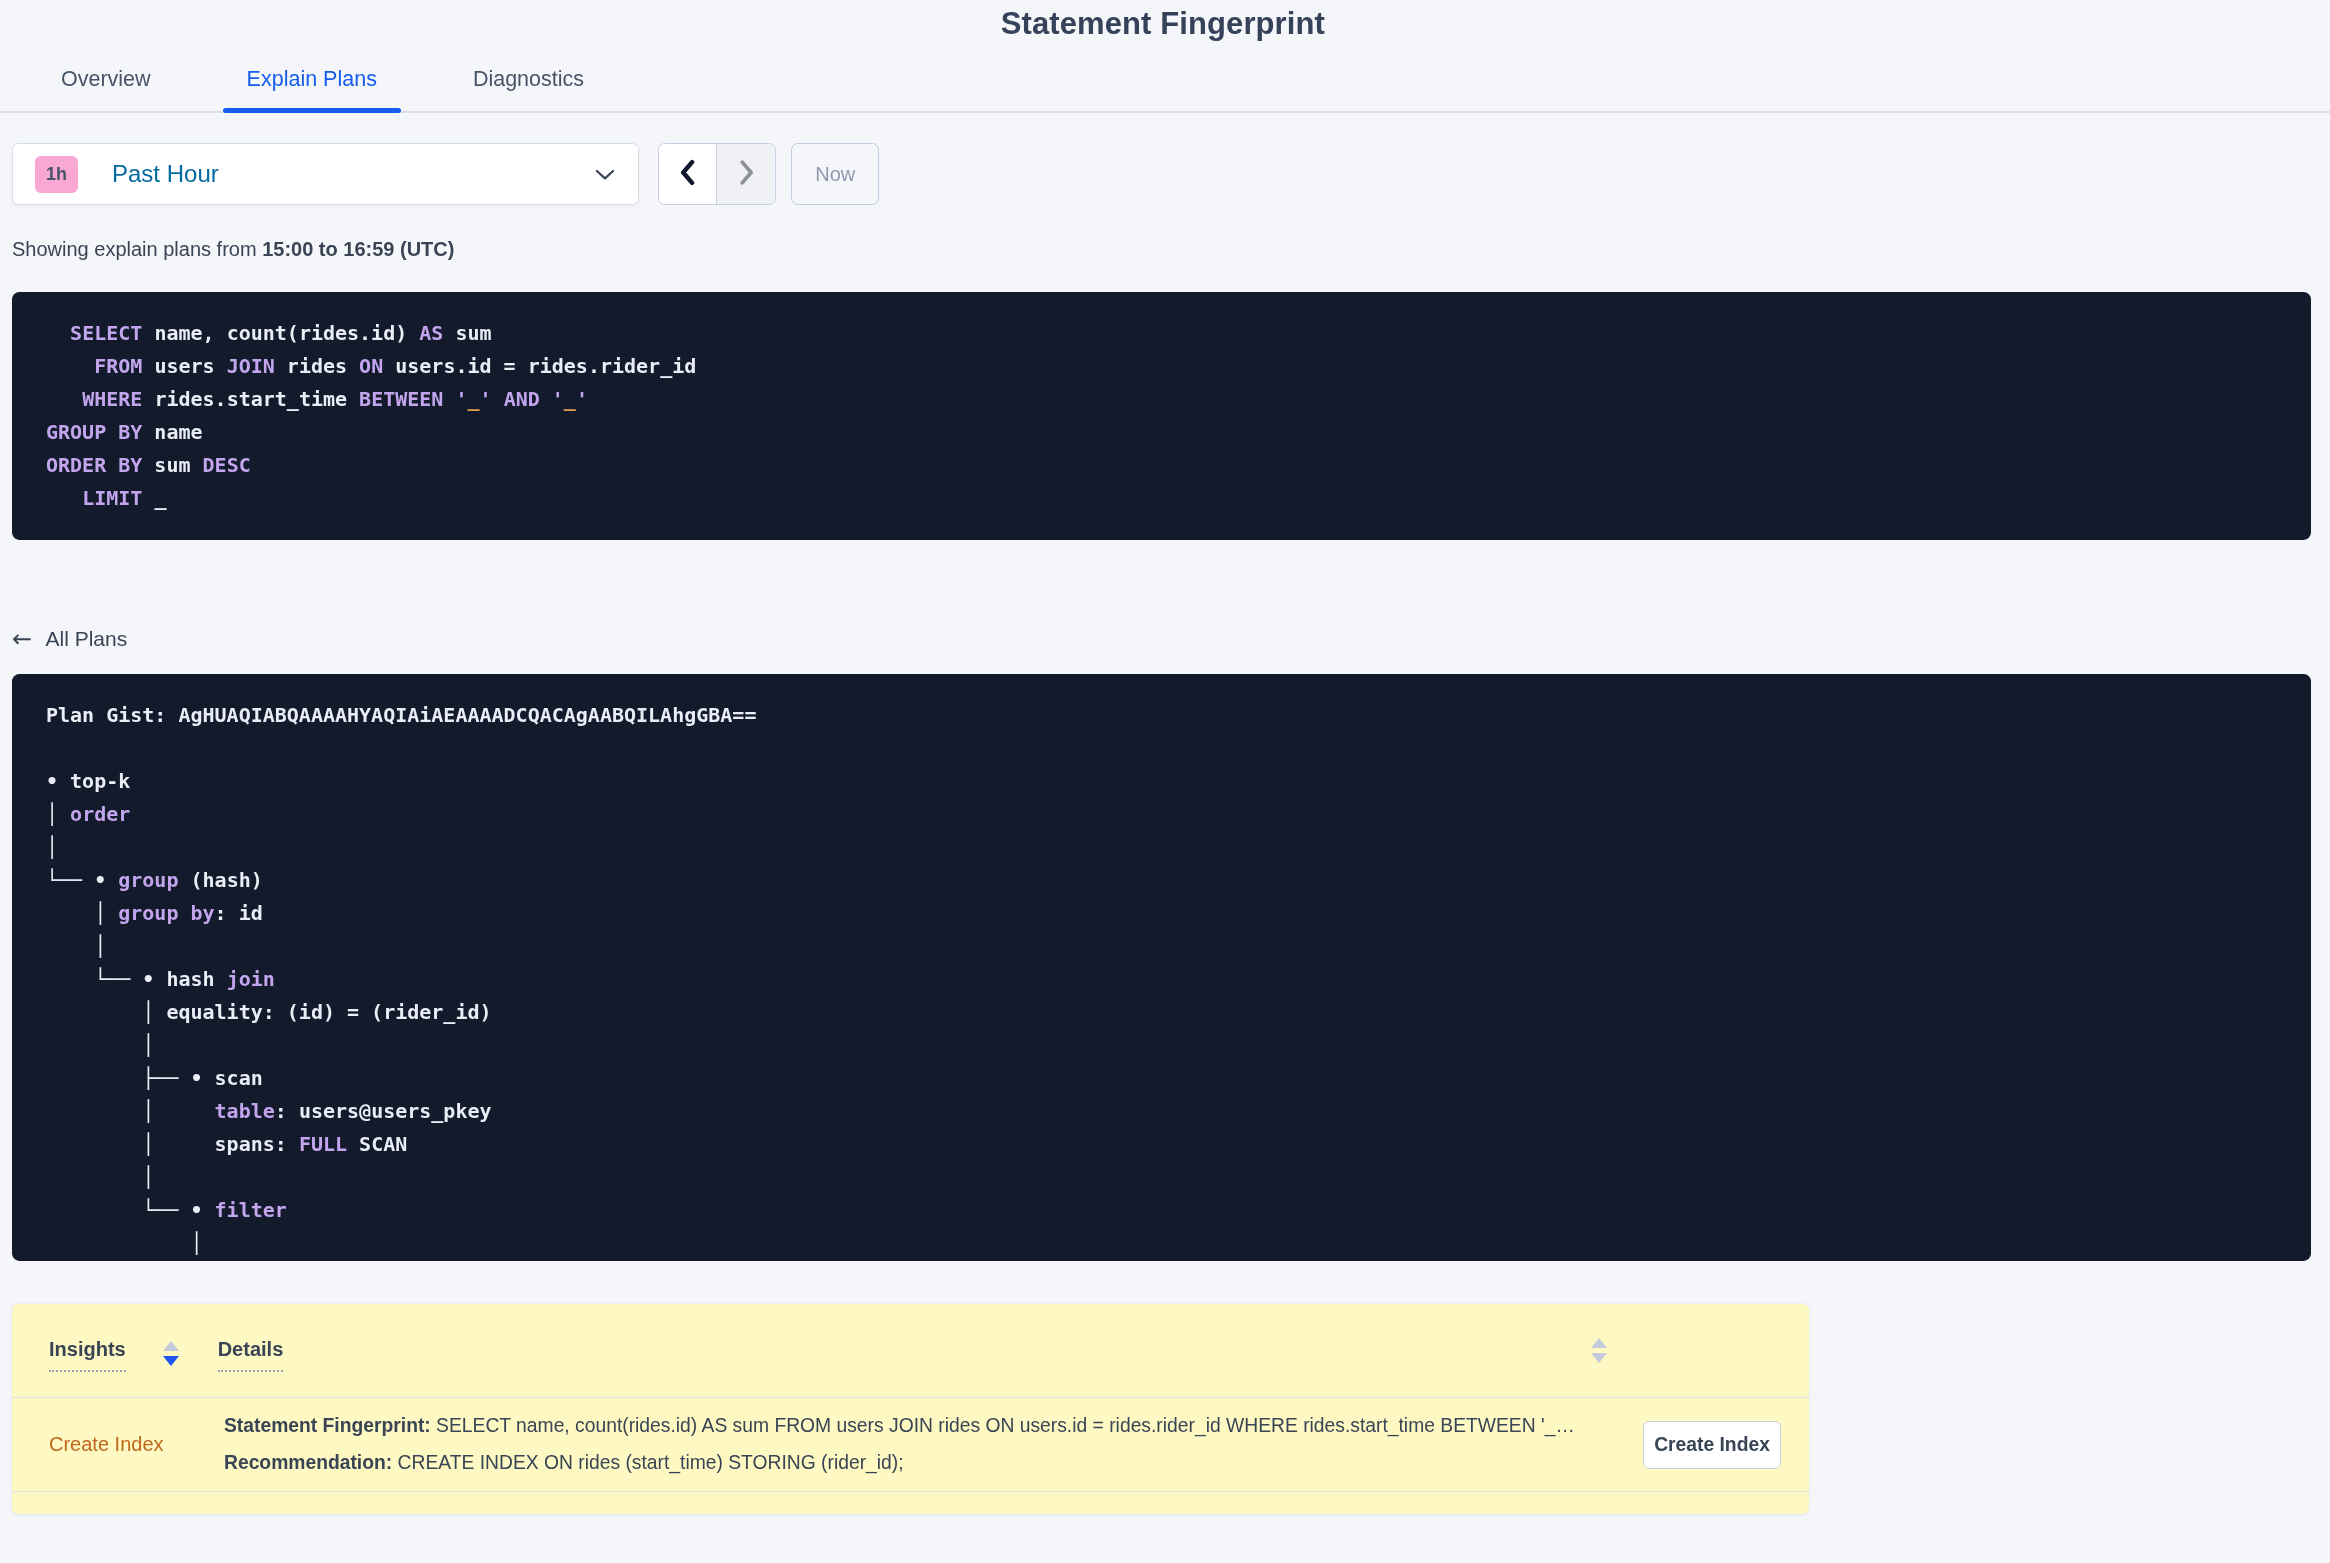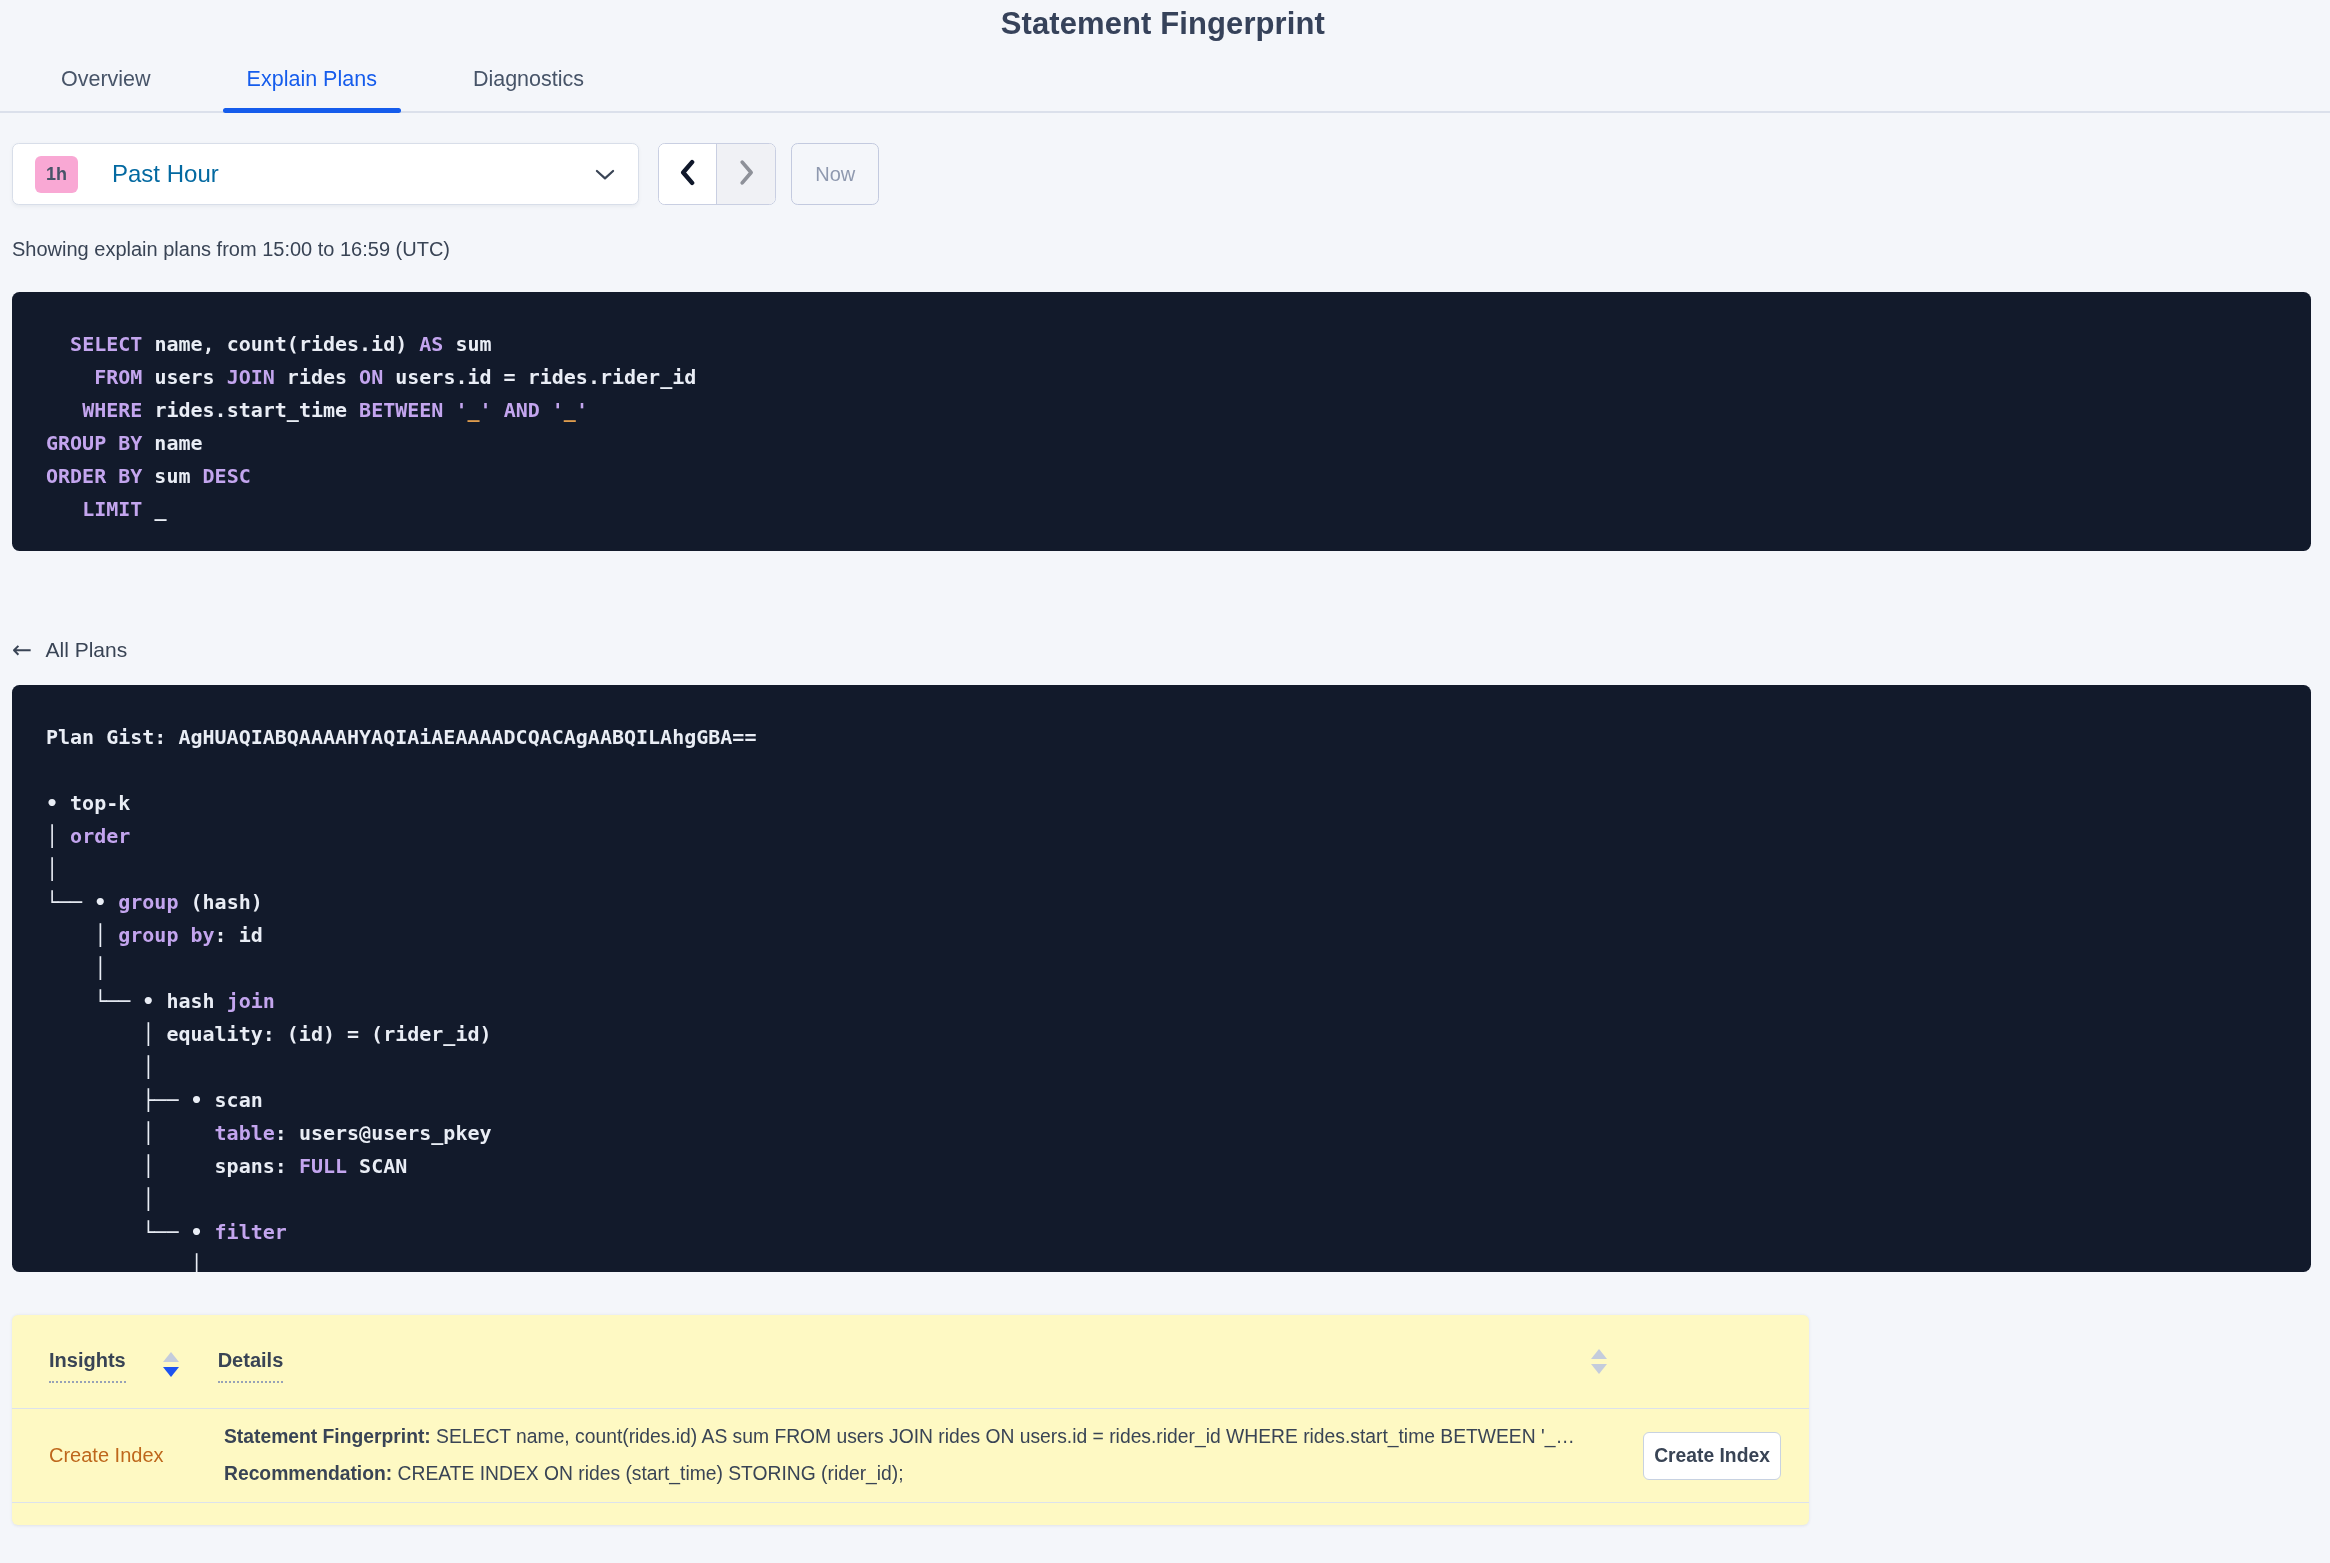--- a/index.html
+++ b/index.html
@@ -37,26 +37,26 @@
 
   .arrow-group { display:flex; margin-left:19.3px; border:1.5px solid #C9CFE2; border-radius:6.7px; overflow:hidden; background:#fff; }
   .arrow-btn { width:58px; display:flex; align-items:center; justify-content:center; border:none; cursor:pointer; background:#fff; }
   .arrow-btn.prev { border-right:1.5px solid #C9CFE2; }
   .arrow-btn.next { background:#F0F1F5; }
 
   .now-btn { margin-left:15px; width:88px; border:1.5px solid #C3CADF; border-radius:6.7px;
     background:transparent; color:#8F99AF; font-size:20px; font-family:inherit; cursor:default; }
 
   .showing { margin-top:33px; font-size:20px; color:#394455; }
-  .showing b { font-weight:400; }
+  .showing b { font-weight:700; }
 
   
   .code-card {
     margin-top:31px; background:#121A2B; border-radius:7.4px;
-    padding:36px 30px 25px 34px;
+    padding:25px 30px 25px 34px;
   }
   .code-card pre, .code-line {
     font-family:"DejaVu Sans Mono", monospace;
     font-size:20px; line-height:33px; font-weight:700;
   }
   .code-line { white-space:pre; }
   .tok-w  { color:#E9EDF5; }
   .tok-kw { color:#C3A5EE; }
   .tok-or { color:#DE9C4E; }
 

